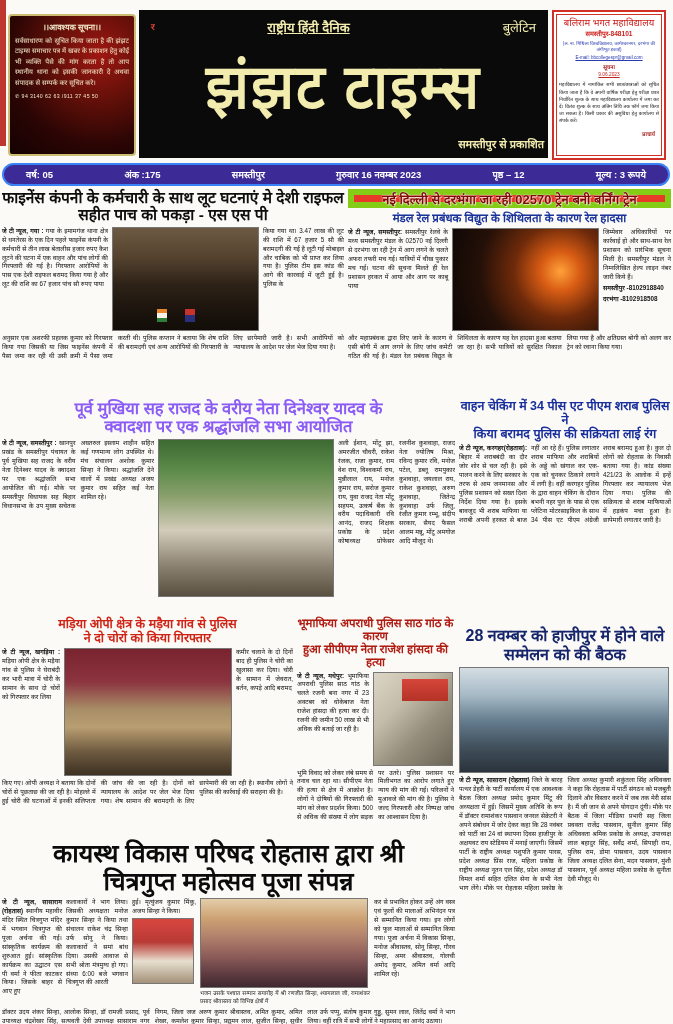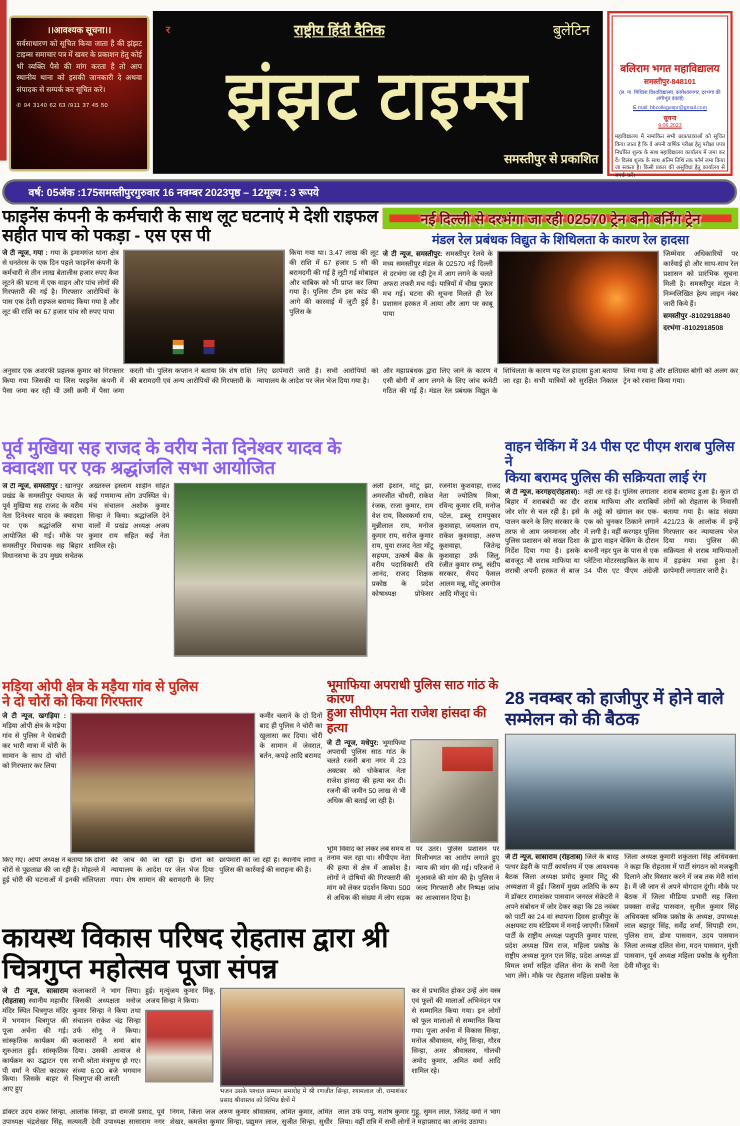--- a/index.html
+++ b/index.html
@@ -30,38 +30,38 @@
     position:absolute; top:26px; left:0; right:0; height:96px;
     display:flex; align-items:center; justify-content:center;
     font-size:57px; font-weight:bold; letter-spacing:2px; transform:scaleY(1.08);
   }
   .mast-pub { position:absolute; bottom:7px; right:4px; font-size:11px; font-weight:bold; }
   .ad-box {
     position:absolute; left:552px; top:10px; width:114px; height:150px;
     background:#fff; border:2px solid #d03028; box-shadow:inset 0 0 0 2px #fff, inset 0 0 0 3px #d03028;
     padding:6px 5px 3px 5px; text-align:center;
   }
-  .ad-college { color:#ce1f1c; font-size:9.5px; font-weight:bold; line-height:1.1;margin-top:40px; }
+  .ad-college { color:#ce1f1c; font-size:9.5px; font-weight:normal; line-height:1.1; }
   .ad-addr { color:#ce1f1c; font-size:6.6px; font-weight:bold; margin-top:1px; }
   .ad-affil { color:#2b3bb0; font-size:4.6px; margin-top:3px; line-height:1.3; }
   .ad-email { color:#2b3bb0; font-size:4.6px; text-decoration:underline; margin-top:2px; }
   .ad-notice { color:#a8231f; font-size:5.5px; font-weight:bold; margin-top:3px; }
   .ad-date { color:#c02420; font-size:4.8px; text-decoration:underline; margin-top:1px; }
   .ad-body { color:#222; font-size:4.8px; line-height:1.5; text-align:justify; margin-top:4px; }
   .ad-sign { color:#a8231f; font-size:5.5px; font-weight:bold; text-align:right; margin-top:5px; padding-right:4px; }
   
   .datebar {
     position:absolute; left:2px; top:163px; width:668px; height:23px;
-    background:#3c2b97; border:2px solid #737373; border-radius:12px;
-    display:flex; align-items:center; justify-content:flex-start;
+    background:#3c2b97; border:2px solid #3b82f6; border-radius:12px;
+    display:flex; align-items:center; justify-content:space-between;
     color:#fff; font-size:9.5px; font-weight:bold; padding:0 22px;
   }
   
   .art { position:absolute; }
-  .hl { font-weight:bold; line-height:1.12; }
+  .hl { font-weight:bold; text-align:center; line-height:1.12; }
   .body-txt { font-size:6.3px; line-height:1.42; text-align:justify; color:#141414; }
   .byline { font-weight:bold; }
   .row { display:flex; gap:4px; margin-top:3px; }
   .photo { border:1px solid #777; flex-shrink:0; position:relative; overflow:hidden; }
   
   #a1 { left:2px; top:189px; width:342px; }
   #a1 .hl { font-size:15.5px; color:#0e0e0e; }
   #a1 .c1 { width:106px; } #a1 .c3 { flex:1; }
   #ph-police { width:147px; height:104px;
     background:linear-gradient(180deg,#6e5a43 0%,#55432f 28%,#2e2318 55%,#1d150e 78%,#120d08 100%); }

